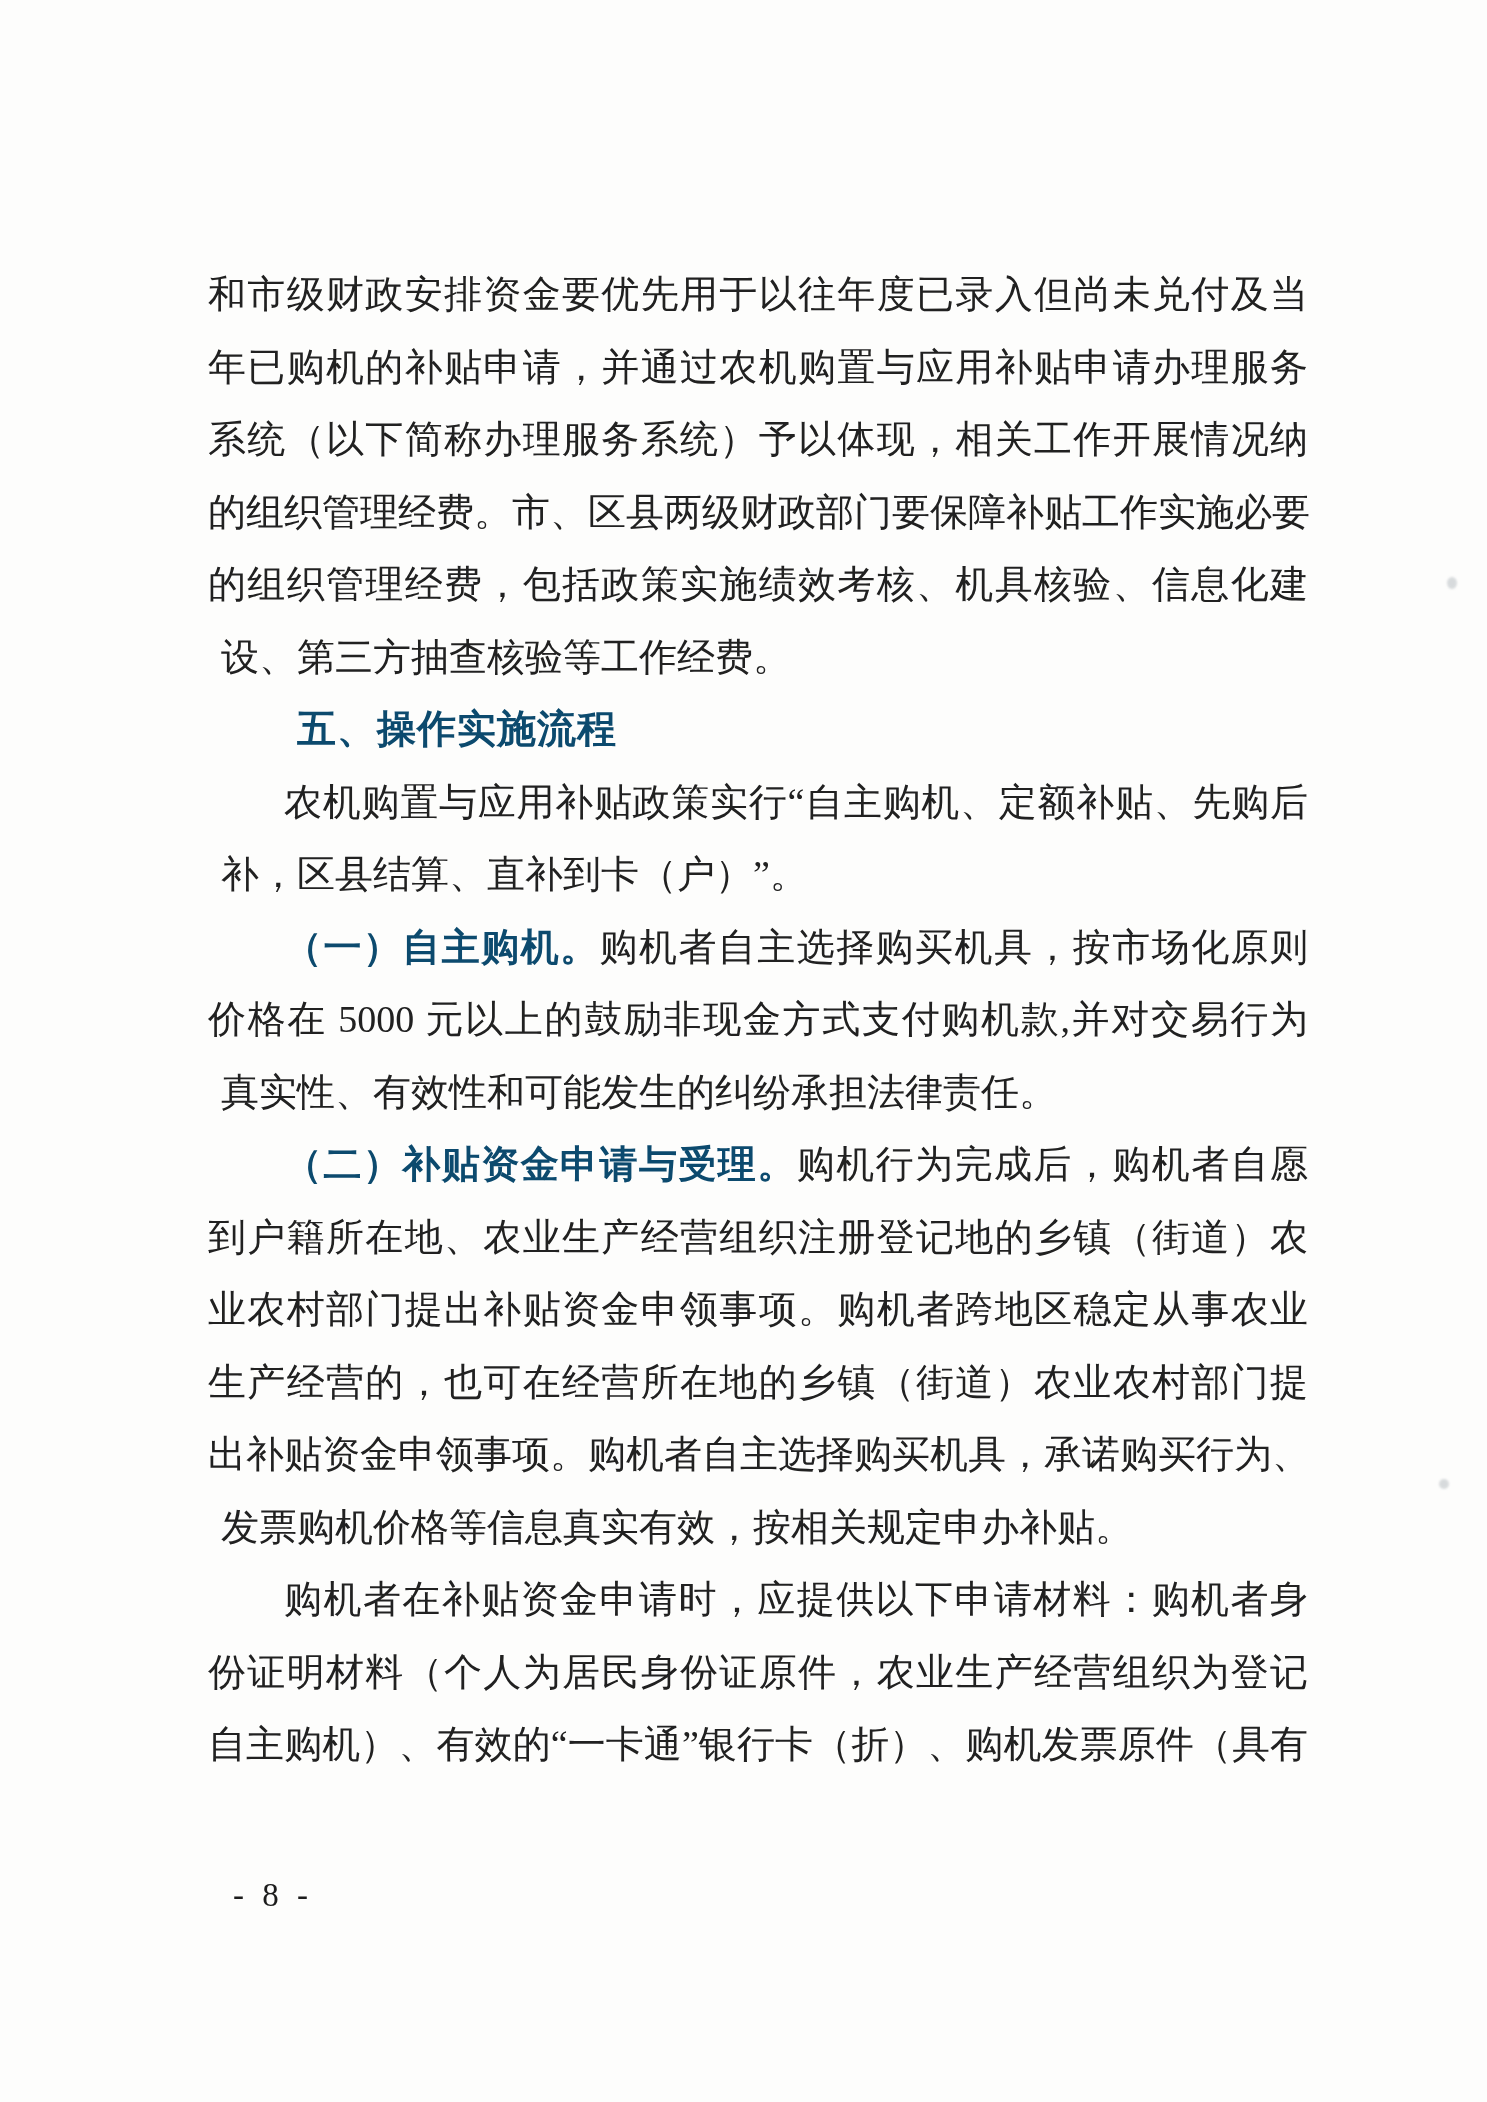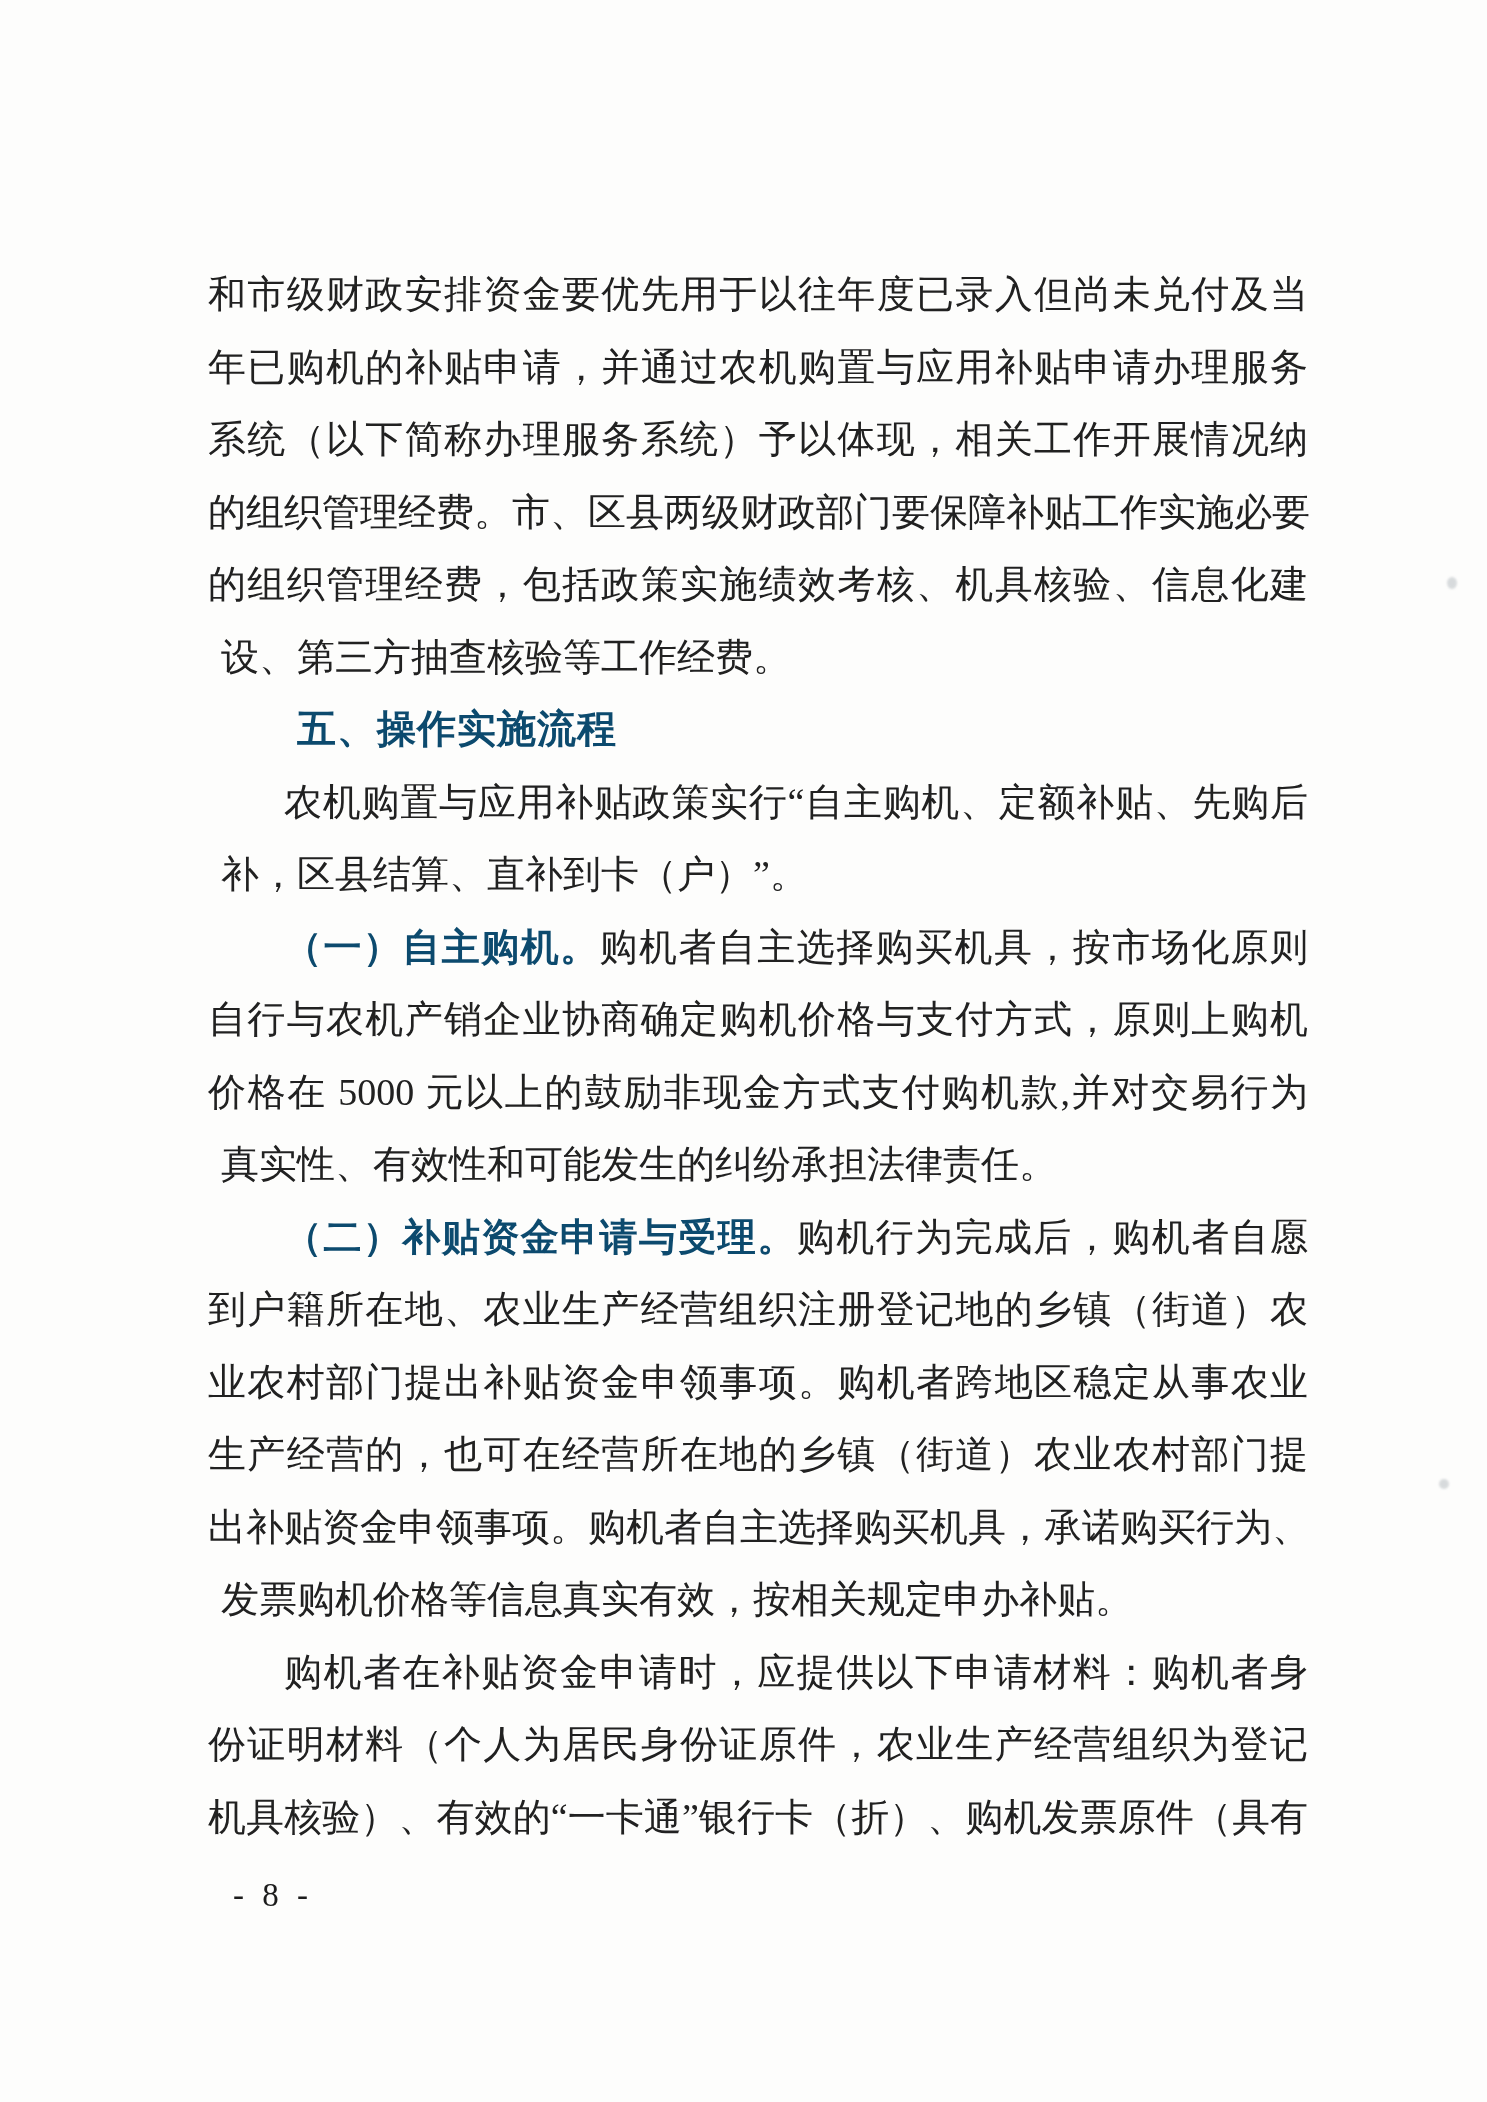--- a/index.html
+++ b/index.html
@@ -77,31 +77,30 @@
       <div class="line"><span>和市级财政安排资金要优先用于以往年度已录入但尚未兑付及当</span></div>
       <div class="line"><span>年已购机的补贴申请，并通过农机购置与应用补贴申请办理服务</span></div>
       <div class="line"><span>系统（以下简称办理服务系统）予以体现，相关工作开展情况纳</span></div>
       <div class="line"><span>的组织管理经费。市、区县两级财政部门要保障补贴工作实施必要</span></div>
       <div class="line"><span>的组织管理经费，包括政策实施绩效考核、机具核验、信息化建</span></div>
       <div class="line nofill"><span>设、第三方抽查核验等工作经费。</span></div>
       <div class="line nofill indent heading"><span class="b">五、操作实施流程</span></div>
       <div class="line indent"><span>农机购置与应用补贴政策实行“自主购机、定额补贴、先购后</span></div>
       <div class="line nofill"><span>补，区县结算、直补到卡（户）”。</span></div>
       <div class="line indent"><span class="b">（一）自主购机。</span><span>购机者自主选择购买机具，按市场化原则</span></div>
-      <div class="line"><span>自行与农机产销企业协商确定购机价格与支付方式，原则上购机</span></div>
       <div class="line"><span>价格在 5000 元以上的鼓励非现金方式支付购机款,并对交易行为</span></div>
       <div class="line nofill"><span>真实性、有效性和可能发生的纠纷承担法律责任。</span></div>
       <div class="line indent"><span class="b">（二）补贴资金申请与受理。</span><span>购机行为完成后，购机者自愿</span></div>
       <div class="line"><span>到户籍所在地、农业生产经营组织注册登记地的乡镇（街道）农</span></div>
       <div class="line"><span>业农村部门提出补贴资金申领事项。购机者跨地区稳定从事农业</span></div>
       <div class="line"><span>生产经营的，也可在经营所在地的乡镇（街道）农业农村部门提</span></div>
       <div class="line"><span>出补贴资金申领事项。购机者自主选择购买机具，承诺购买行为、</span></div>
       <div class="line nofill"><span>发票购机价格等信息真实有效，按相关规定申办补贴。</span></div>
       <div class="line indent"><span>购机者在补贴资金申请时，应提供以下申请材料：购机者身</span></div>
       <div class="line"><span>份证明材料（个人为居民身份证原件，农业生产经营组织为登记</span></div>
-      <div class="line"><span>机具核验）、有效的“一卡通”银行卡（折）、购机发票原件（具有</span></div>
+      <div class="line"><span>自主购机）、有效的“一卡通”银行卡（折）、购机发票原件（具有</span></div>
     </div>
 
   <div class="pagenum">- 8 -</div>
 
   <div class="speck s1"></div>
   <div class="speck s2"></div>
 </div>
 
 </body></html>

